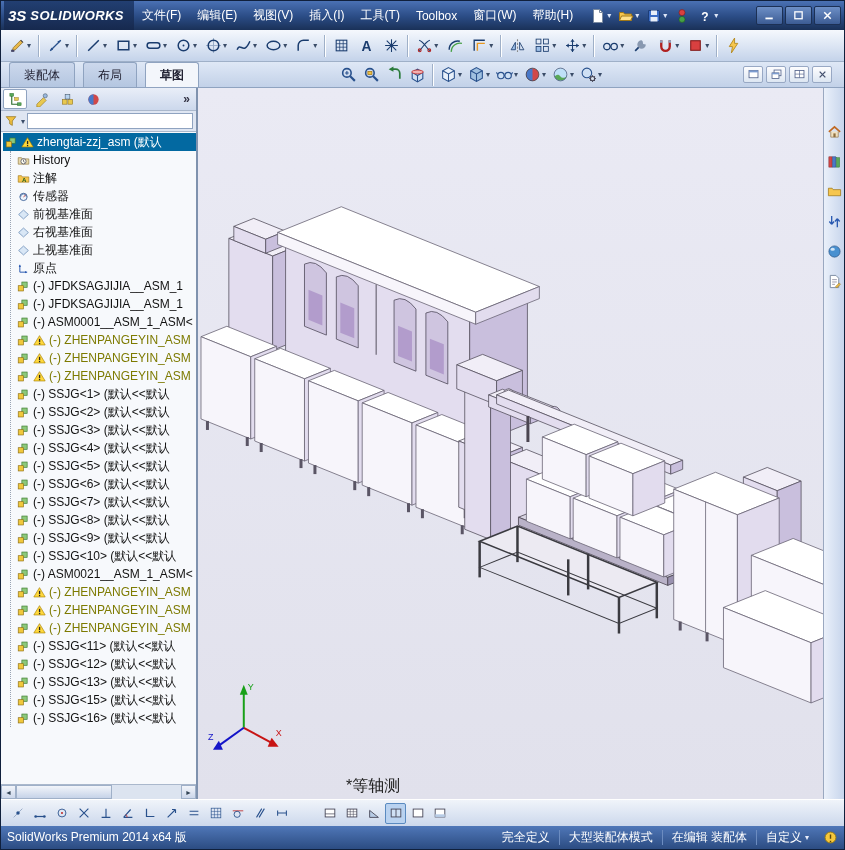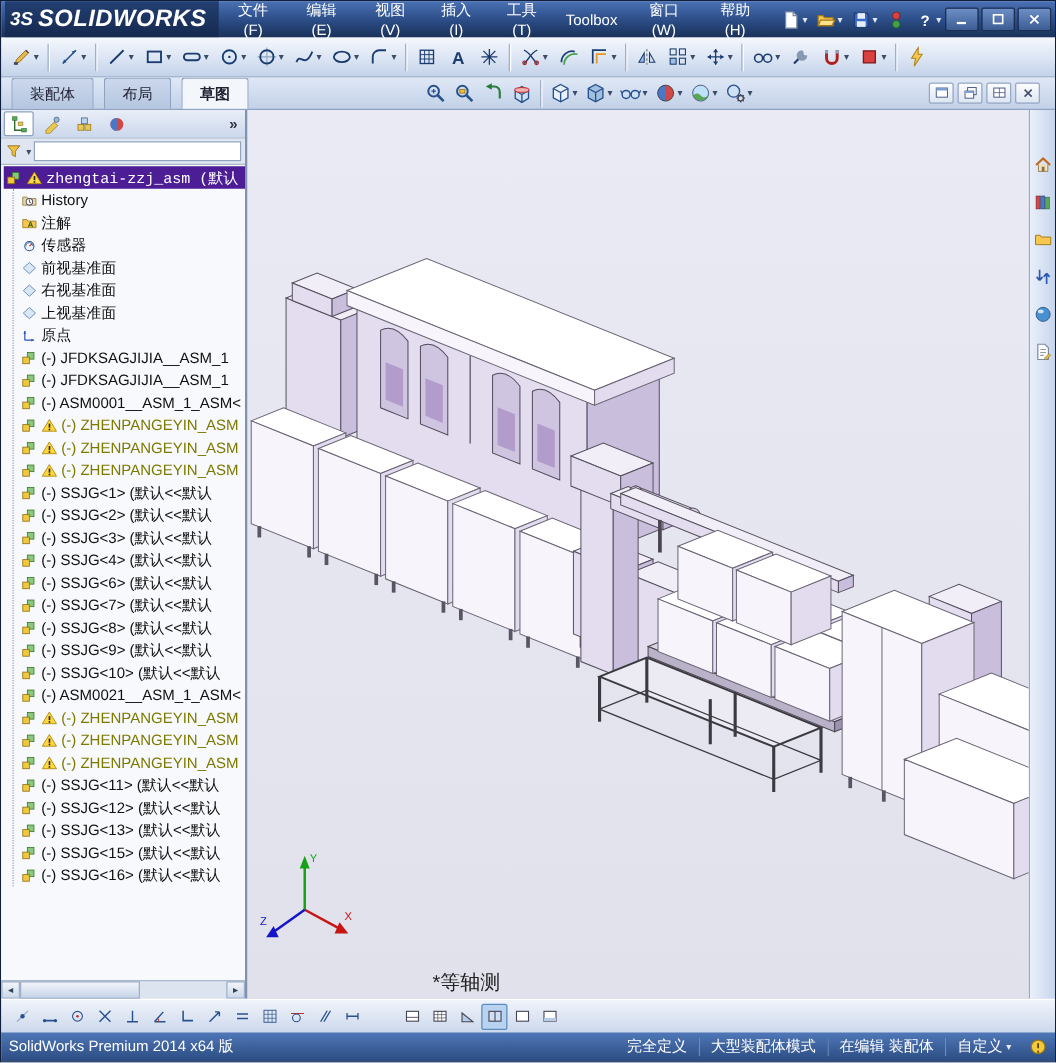--- a/index.html
+++ b/index.html
@@ -3,21 +3,21 @@
 <meta charset="utf-8">
 <style>
   *{box-sizing:border-box;margin:0;padding:0;}
   html,body{width:845px;height:850px;overflow:hidden;font-family:"Liberation Sans","DejaVu Sans",sans-serif;font-size:12px;}
   .window{width:845px;height:850px;display:flex;flex-direction:column;border:1px solid #10203c;background:#c6d3e7;}
 
   
   .titlebar{height:29px;flex:0 0 29px;display:flex;align-items:center;background:linear-gradient(#4a71b4,#2a4b84 55%,#1a3158);color:#fff;padding:0 3px;}
   .logo{display:flex;align-items:center;gap:4px;padding:0 10px 0 4px;background:linear-gradient(#223f72,#16294e);height:100%;}
   .logo-mark{font-style:italic;font-weight:bold;font-size:15px;color:#fff;}
-  .logo-text{font-weight:bold;font-size:19px;letter-spacing:.4px;font-style:italic;}
+  .logo-text{font-weight:bold;font-size:13px;letter-spacing:.4px;font-style:italic;}
   .menubar{display:flex;align-items:center;height:100%;text-align:center;}
   .menu-item{padding:0 8px;height:100%;display:flex;align-items:center;color:#fff;cursor:default;}
   .quick{display:flex;align-items:center;margin-left:6px;gap:1px;}
   .tqbtn{display:inline-flex;align-items:center;padding:2px 2px;border:1px solid transparent;border-radius:2px;}
   .tqbtn svg{width:16px;height:16px;display:block;}
   .dda{font-size:8px;margin-left:1px;color:#dfe8f8;}
   .winbtns{margin-left:auto;display:flex;gap:2px;align-items:center;}
   .winbtn{width:27px;height:19px;display:flex;align-items:center;justify-content:center;background:linear-gradient(#6d8fc6,#3c5c94);border:1px solid #1c3054;border-radius:2px;}
   .winbtn svg{width:13px;height:13px;display:block;}
 
@@ -50,21 +50,21 @@
   .ptab:first-child{border-color:#8fa3c0;background:#fff;}
   .ptab svg{width:15px;height:15px;display:block;}
   .poverflow{margin-left:auto;color:#334;font-weight:bold;padding:0 4px;}
   .filterrow{height:21px;flex:0 0 21px;display:flex;align-items:center;gap:2px;padding:1px 3px;background:#dfe6f2;border-bottom:1px solid #aab8cc;}
   .filterrow svg{width:14px;height:14px;display:block;}
   .filter-input{flex:1;height:16px;border:1px solid #8fa3c0;background:#fff;font-size:11px;padding:0 3px;}
   .tree{flex:1;background:#f7f9fc;overflow:hidden;padding:1px 0 0 2px;position:relative;}
   .tree-kids{border-left:1px dotted #9aa4b4;margin-left:7px;}
   .trow{height:18px;display:flex;align-items:center;gap:3px;white-space:nowrap;overflow:hidden;padding-left:6px;color:#111;}
   .trow.root{padding-left:2px;}
-  .trow.sel{background:#4c1d95;color:#fff;font-family:Liberation Mono, monospace;}
+  .trow.sel{background:#0369a1;color:#fff;}
   .ticon{flex:0 0 auto;display:flex;}
   .ticon svg{width:13px;height:13px;display:block;}
   .tlabel{font-size:12px;}
   .tlabel.olive{color:#7d7a00;}
   .trow.sel .tlabel{color:#fff;}
   .hscroll{height:15px;flex:0 0 15px;display:flex;background:#dce4f0;border-top:1px solid #aab8cc;}
   .sbtn{width:15px;height:100%;display:flex;align-items:center;justify-content:center;font-size:7px;color:#345;background:linear-gradient(#f2f5fa,#ccd7ea);border:1px solid #9fb0c8;}
   .strack{flex:1;position:relative;}
   .sthumb{position:absolute;left:0;top:0;height:100%;width:58%;background:linear-gradient(#f2f5fa,#c6d3e8);border:1px solid #9fb0c8;}
 
@@ -772,20 +772,29 @@
               <span class="tlabel">(-) SSJG&lt;3&gt; (默认&lt;&lt;默认</span>
             </div>
             <div class="trow">
               <span class="ticon">
                 <svg viewBox="0 0 16 16">
                   <rect x="6" y="2.5" width="6.5" height="6.5" fill="#8cc87c" stroke="#39782c" stroke-width="0.8"></rect>
                   <rect x="1.5" y="7" width="6.5" height="6.5" fill="#f0c83c" stroke="#8e6e14" stroke-width="0.8"></rect>
                 </svg>
               </span>
               <span class="tlabel">(-) SSJG&lt;4&gt; (默认&lt;&lt;默认</span>
+            </div>
+            <div class="trow">
+              <span class="ticon">
+                <svg viewBox="0 0 16 16">
+                  <rect x="6" y="2.5" width="6.5" height="6.5" fill="#8cc87c" stroke="#39782c" stroke-width="0.8"></rect>
+                  <rect x="1.5" y="7" width="6.5" height="6.5" fill="#f0c83c" stroke="#8e6e14" stroke-width="0.8"></rect>
+                </svg>
+              </span>
+              <span class="tlabel">(-) SSJG&lt;5&gt; (默认&lt;&lt;默认</span>
             </div>
             <div class="trow">
               <span class="ticon">
                 <svg viewBox="0 0 16 16">
                   <rect x="6" y="2.5" width="6.5" height="6.5" fill="#8cc87c" stroke="#39782c" stroke-width="0.8"></rect>
                   <rect x="1.5" y="7" width="6.5" height="6.5" fill="#f0c83c" stroke="#8e6e14" stroke-width="0.8"></rect>
                 </svg>
               </span>
               <span class="tlabel">(-) SSJG&lt;6&gt; (默认&lt;&lt;默认</span>
             </div>

